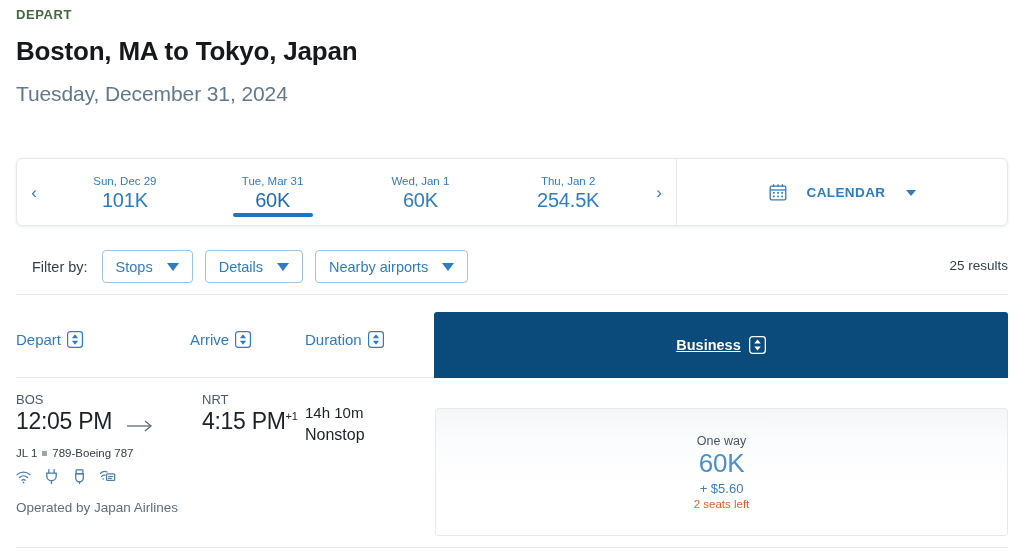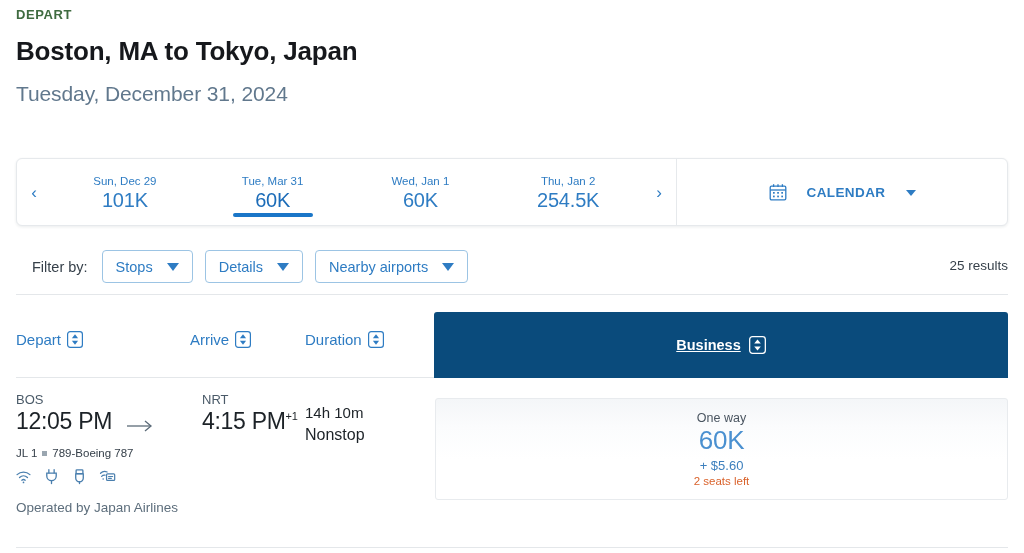--- a/index.html
+++ b/index.html
@@ -176,22 +176,22 @@
     position: absolute; left: 16px; top: 500px;
     font-size: 13.5px; color: #5d6e7c; white-space: nowrap;
   }
   .details-link {
     position: absolute; left: 16px; top: 556px;
     font-size: 11px; color: #2e7cc3; cursor: pointer; white-space: nowrap;
   }
 
   
   .price-card {
-    position: absolute; left: 435px; top: 398px;
-    width: 573px; height: 102px;
+    position: absolute; left: 435px; top: 408px;
+    width: 573px; height: 128px;
     background: linear-gradient(180deg, #f4f6f8 0%, #fbfcfd 28%, #ffffff 60%);
     border: 1px solid #e8ebee;
     border-radius: 3px;
     display: flex; flex-direction: column;
     align-items: center; justify-content: center;
     cursor: pointer;
   }
   .pc-oneway { font-size: 12.5px; color: #4a5560; margin-bottom: 1px; }
   .pc-miles { font-size: 26px; color: #4a90d0; letter-spacing: -0.3px; line-height: 1.15; }
   .pc-fee { font-size: 13px; color: #3c7fbd; margin-top: 2px; }

